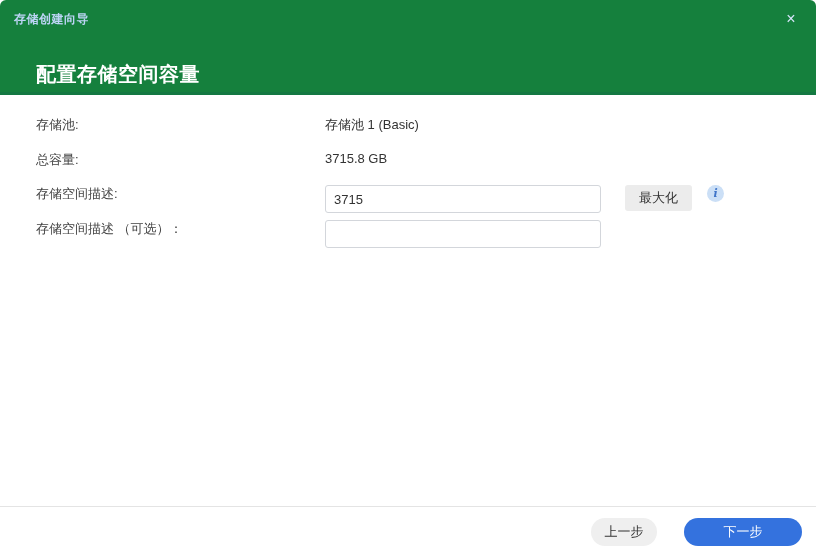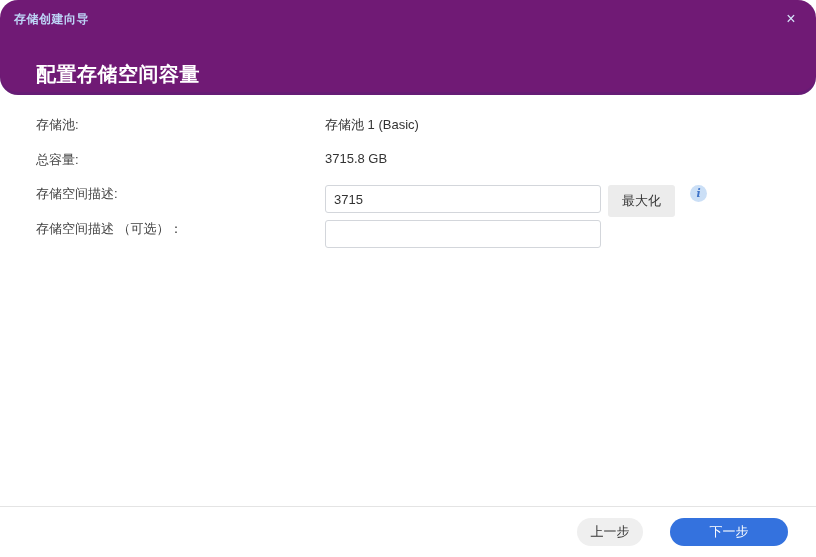--- a/index.html
+++ b/index.html
@@ -15,23 +15,22 @@
     border-radius: 6px;
     overflow: hidden;
     display: flex;
     flex-direction: column;
   }
   
   .header {
     position: relative;
     height: 95px;
     flex: 0 0 95px;
-    background: #701a75;
+    background: #15803d;
     box-shadow: inset 0 -3px 0 rgba(20,50,120,0.10);
-    border-radius: 18px;
   }
   .win-title {
     position: absolute;
     left: 14px; top: 11px;
     font-size: 12px;
     font-weight: bold;
     color: #bdd4f6;
     letter-spacing: 0.5px;
   }
   .close-btn {
@@ -81,22 +80,22 @@
     border: 1px solid #d3d6db;
     border-radius: 3px;
     background: #ffffff;
     font-size: 13px;
     color: #333333;
     padding: 0 8px;
     font-family: Liberation Sans, sans-serif;
     outline: none;
   }
   .max-btn {
-    margin-left: 7px;
-    height: 32px;
+    margin-left: 24px;
+    height: 26px;
     padding: 0 14px;
     background: #ececec;
     border: none;
     border-radius: 3px;
     font-size: 13px;
     color: #333333;
     cursor: pointer;
     font-family: "Liberation Sans", "DejaVu Sans", sans-serif;
   }
   .info-icon {
@@ -115,21 +114,21 @@
     cursor: pointer;
   }
   
   .footer {
     flex: 0 0 51px;
     border-top: 1px solid #e4e4e4;
     display: flex;
     align-items: center;
     justify-content: flex-end;
     gap: 27px;
-    padding-right: 28px;
+    padding-right: 14px;
     background: #ffffff;
   }
   .btn {
     height: 28px;
     border: none;
     border-radius: 15px;
     font-size: 13px;
     cursor: pointer;
     font-family: "Liberation Sans", "DejaVu Sans", sans-serif;
   }

